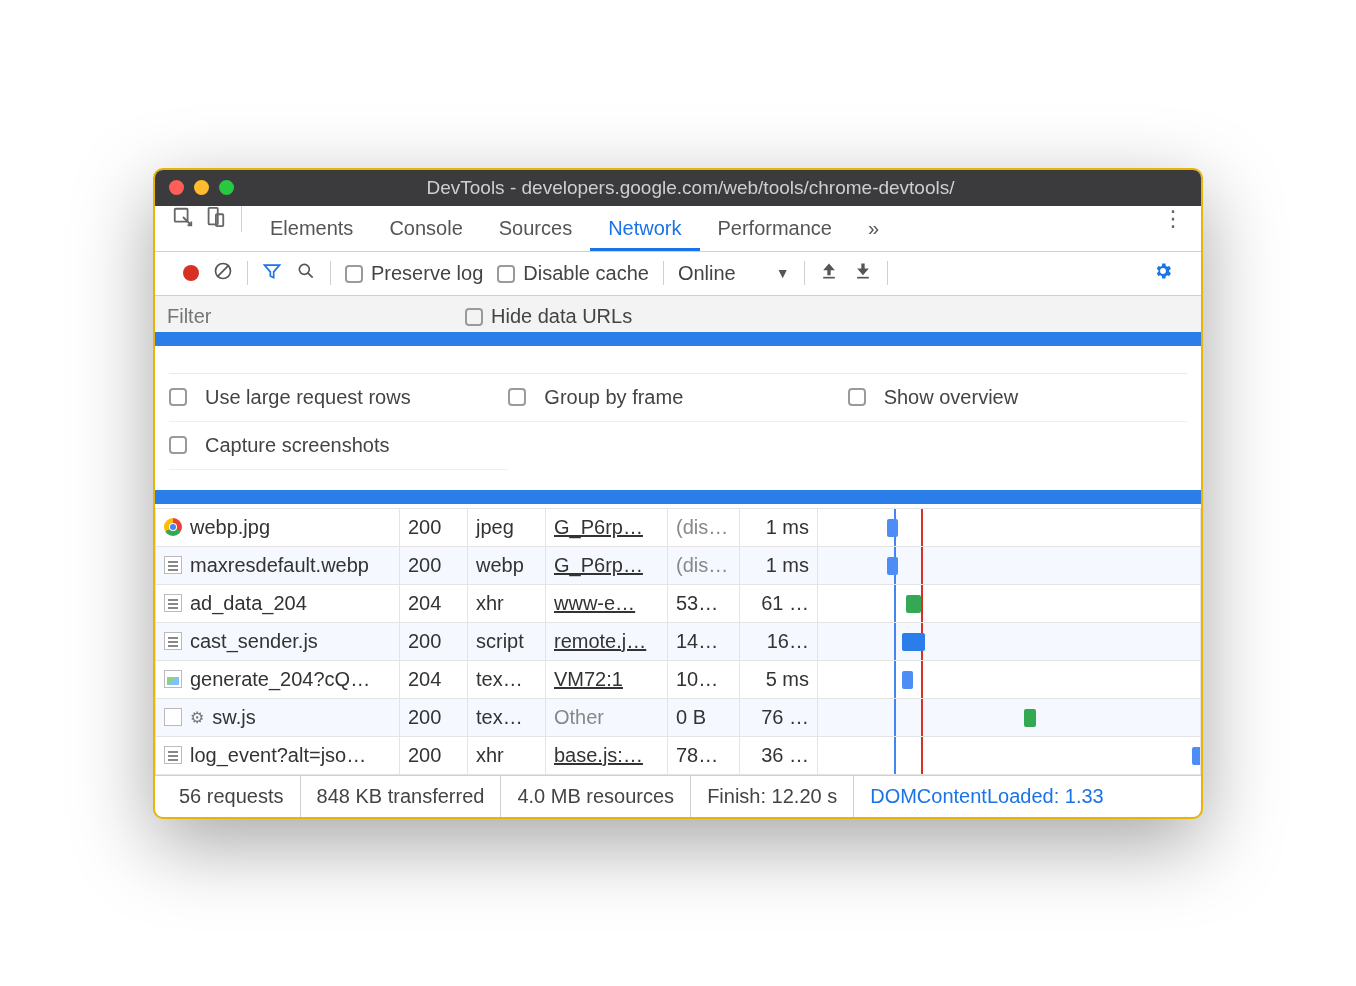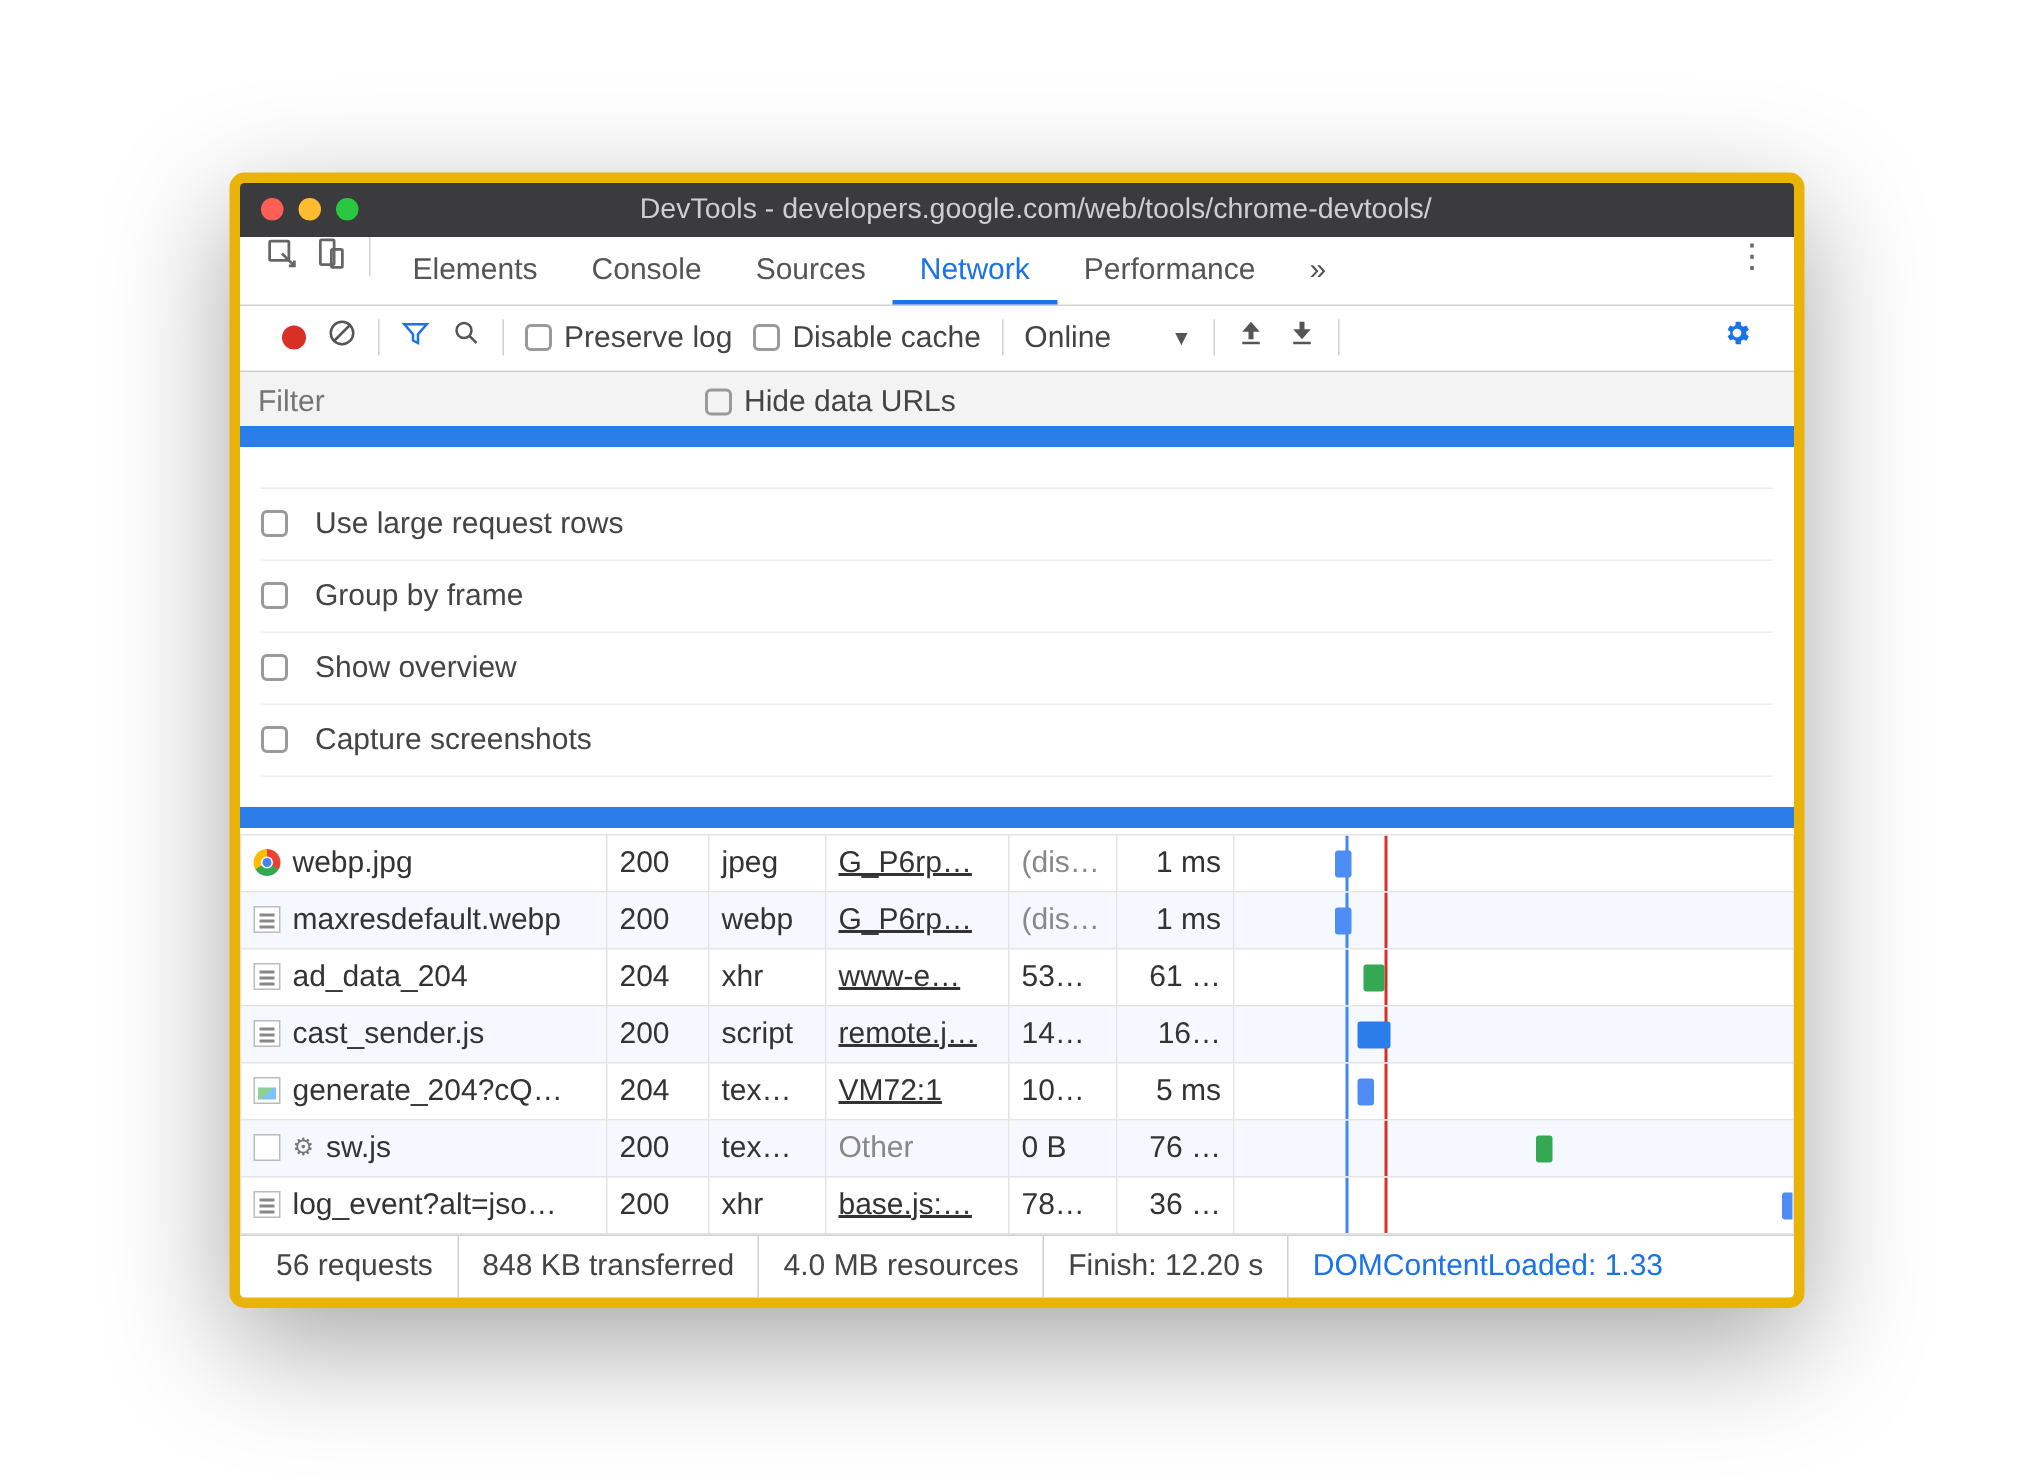--- a/index.html
+++ b/index.html
@@ -15,21 +15,21 @@
   }
   .window-wrap {
     position: relative;
     width: 1050px;
     filter: drop-shadow(0 25px 40px rgba(0,0,0,.35));
   }
   .window {
     border-radius: 10px;
     overflow: hidden;
     background: #fff;
-    border: 7px solid #eab308;
+    border: 2px solid #eab308;
   }
   
   .titlebar {
     height: 36px;
     background: #3b3a3c;
     display: flex;
     align-items: center;
     padding: 0 14px;
     gap: 10px;
     color: #cfcfcf;
@@ -107,21 +107,21 @@
     padding: 0;
     position: relative;
     background:#fff;
   }
   .highlight-inner {
     padding: 6px 48px 2px 48px;
   }
   .peek-row { height: 22px; border-bottom:1px solid #e9e9e9; }
   .option-grid {
     display:grid;
-    grid-template-columns: 1fr;
+    grid-template-columns: 1fr 1fr 1fr;
     font-size: 20px;
     color:#444;
   }
   .option-cell {
     display:flex;
     align-items:center;
     height: 48px;
     gap: 10px;
     border-bottom: 1px solid #f0f0f0;
   }

